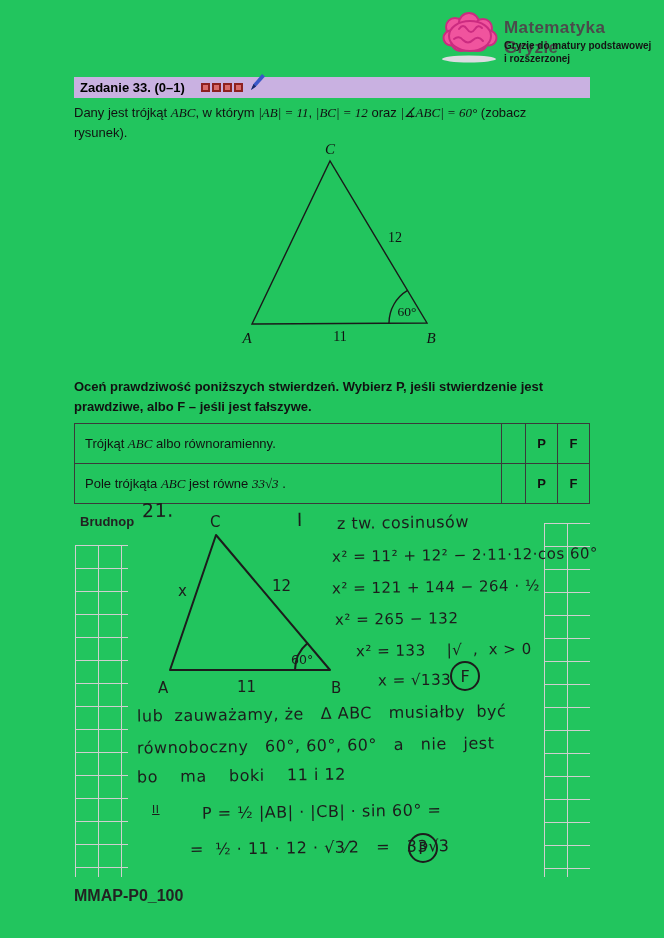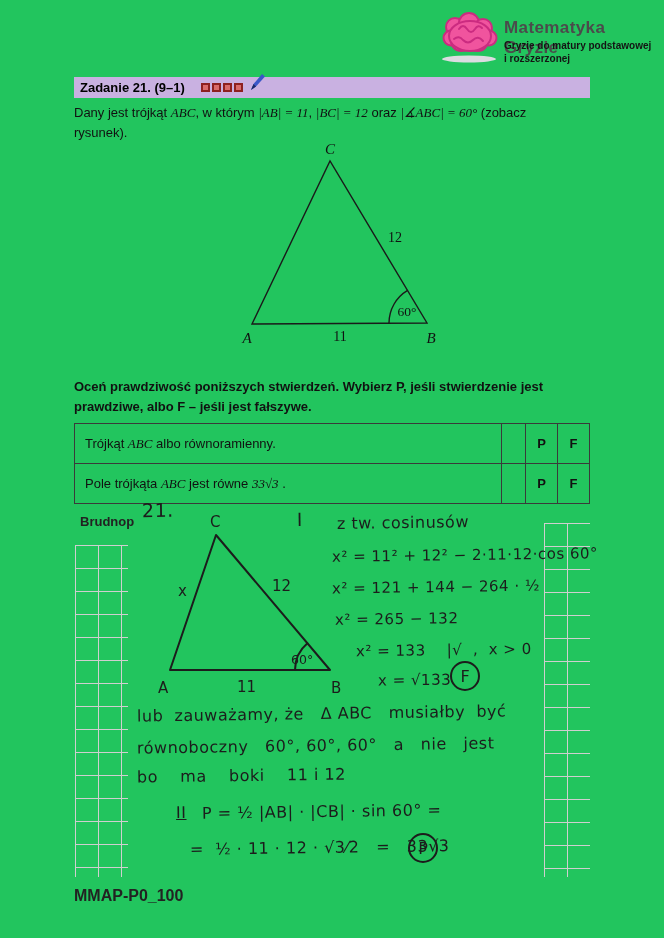--- a/index.html
+++ b/index.html
@@ -92,21 +92,21 @@
         <path d="M19 19 q4 -6 8 0 q4 6 8 0 q3 -5 7 -1" stroke="#cb2b80" stroke-width="2" fill="none" stroke-linecap="round"></path>
         <path d="M14 29 q5 -4 9 1 q5 5 10 0 q5 -5 10 1" stroke="#cb2b80" stroke-width="2" fill="none" stroke-linecap="round"></path>
       </svg>
     </span>
     <div class="abs logo-title" style="left:66px; top:10px;">Matematyka Gryzie</div>
     <div class="abs logo-tag" style="left:66px; top:31px;">Gryzie do matury podstawowej</div>
     <div class="abs logo-tag" style="left:66px; top:44px;">i rozszerzonej</div>
   </div>
 
   <div class="abs task-bar">
-    <span class="title">Zadanie 21. (9–1)</span>
+    <span class="title">Zadanie 33. (0–1)</span>
     <span class="squares">
       <span></span>
         <span></span>
         <span></span>
         <span></span>
     </span>
     <span style="margin-left:2px; position:relative; top:-4px;">
       <svg width="20" height="20" viewBox="0 0 20 20">
         <path d="M4 18 L6.5 12 L15 2 L18 4.5 L9 14.5 Z" fill="#3a57c8"></path>
         <path d="M4 18 L6.5 12 L9 14.5 Z" fill="#1b2a66"></path>
@@ -170,20 +170,20 @@
   <div class="abs hw" style="left:332px; top:578px; font-size:15px;">x² = 121 + 144 − 264 · ½</div>
   <div class="abs hw" style="left:335px; top:610px; font-size:15px;">x² = 265 − 132</div>
   <div class="abs hw" style="left:356px; top:641px; font-size:15px;">x² = 133    |√  ,  x &gt; 0</div>
   <div class="abs hw" style="left:378px; top:671px; font-size:15px;">x = √133</div>
   <div class="abs circle-mark" style="left:450px; top:661px;">F</div>
 
   <div class="abs hw" style="left:137px; top:704px; font-size:16px;">lub  zauważamy, że   Δ ABC   musiałby  być</div>
   <div class="abs hw" style="left:137px; top:736px; font-size:16px;">równoboczny   60°, 60°, 60°   a   nie   jest</div>
   <div class="abs hw" style="left:137px; top:766px; font-size:16px;">bo    ma    boki    11 i 12</div>
 
-  <div class="abs hw roman-underline" style="left:176px; top:803px; font-size:16px;">II</div>
+  <div class="abs hw roman-underline" style="left:152px; top:803px; font-size:11px;">II</div>
   <div class="abs hw" style="left:202px; top:802px; font-size:16px;">P = ½ |AB| · |CB| · sin 60° =</div>
   <div class="abs hw" style="left:190px; top:838px; font-size:16px;">=  ½ · 11 · 12 · √3⁄2   =   33√3</div>
   <div class="abs circle-mark" style="left:408px; top:833px;">P</div>
 
   <div class="abs footer-code" style="left:74px; top:887px;">MMAP-P0_100</div>
 
 </div>
 
 </body></html>

